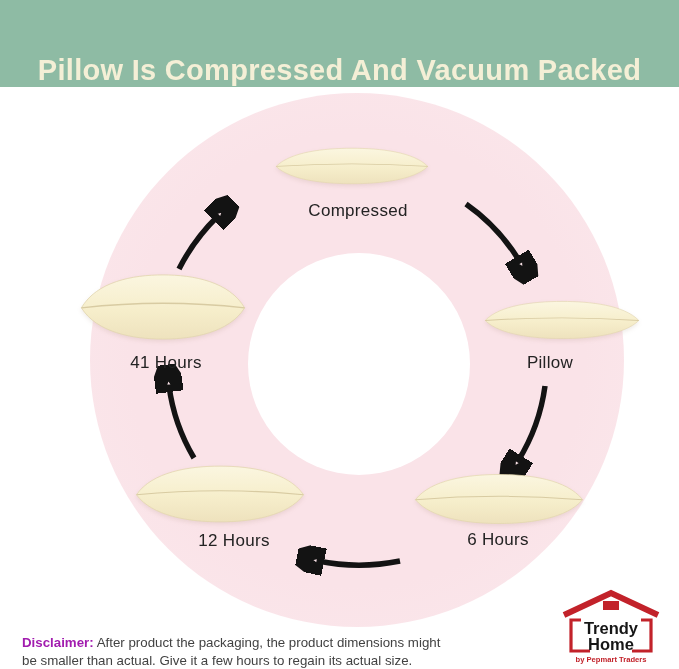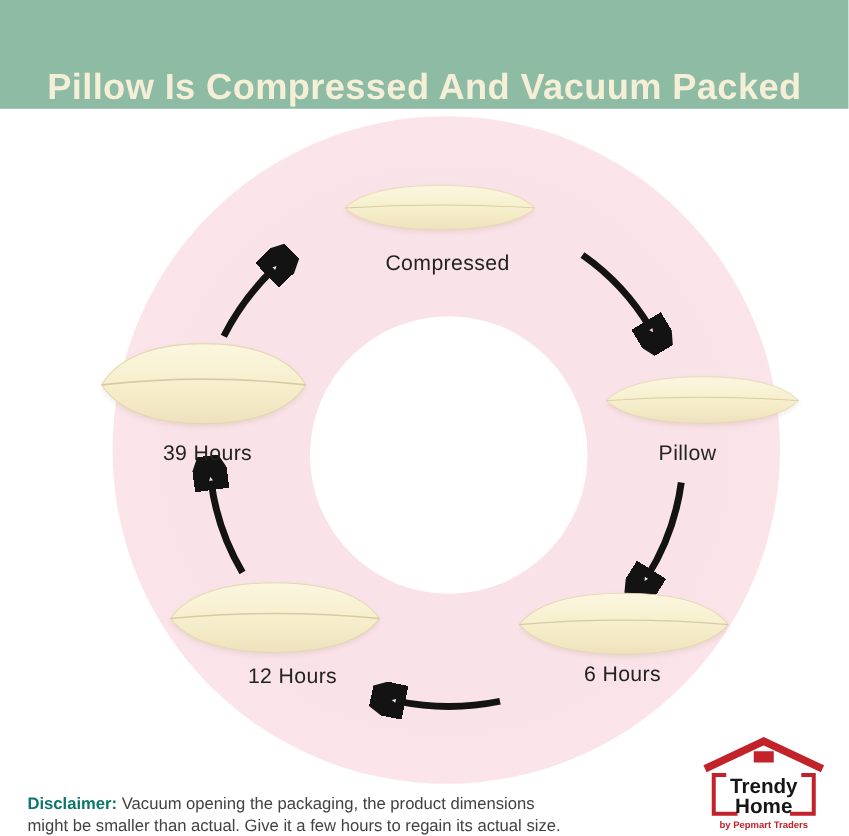--- a/index.html
+++ b/index.html
@@ -69,21 +69,21 @@
   .label-24h        { left: 149px; top: 353px; }
   
   .disclaimer {
     position: absolute;
     left: 22px; top: 634px;
     width: 432px;
     font-size: 13.3px;
     line-height: 1.32;
     color: #424242;
   }
-  .disclaimer b { color: #0f766e; font-weight: 700; }
+  .disclaimer b { color: #a21caf; font-weight: 700; }
   svg.logo { position: absolute; left: 559px; top: 587px; width: 104px; height: 79px; }
   svg.logo .logo-word { font-family: "Liberation Sans", sans-serif; font-weight: 700; font-size: 16.5px; fill: #161616; }
   svg.logo .logo-tag  { font-family: "Liberation Sans", sans-serif; font-weight: 700; font-size: 7.6px; fill: #C2222A; }
 </style>
 </head>
 <body>
 
 <div class="canvas">
 
   <svg width="0" height="0" style="position:absolute" aria-hidden="true">
@@ -134,24 +134,24 @@
         <use href="#pillow-shape"></use>
       </svg>
     <svg class="pillow pillow-24h" viewBox="0 0 200 90" preserveAspectRatio="none">
         <use href="#pillow-shape"></use>
       </svg>
 
     <div class="stage-label label-compressed">Compressed</div>
     <div class="stage-label label-started">Pillow</div>
     <div class="stage-label label-6h">6 Hours</div>
     <div class="stage-label label-12h">12 Hours</div>
-    <div class="stage-label label-24h">39 Hours</div>
+    <div class="stage-label label-24h">41 Hours</div>
   </div>
 
-  <p class="disclaimer"><b>Disclaimer:</b> <span>Vacuum opening the packaging, the product dimensions might be smaller than actual. Give it a few hours to regain its actual size.</span></p>
+  <p class="disclaimer"><b>Disclaimer:</b> <span>After product the packaging, the product dimensions might be smaller than actual. Give it a few hours to regain its actual size.</span></p>
 
   <svg class="logo" viewBox="0 0 104 79">
     <path d="M5,28 L52,6 L99,28" fill="none" stroke="#C2222A" stroke-width="6"></path>
     <rect x="44" y="14" width="16" height="9" fill="#C2222A"></rect>
     <path d="M22,33 L12,33 L12,64 L31,64" fill="none" stroke="#C2222A" stroke-width="3.2"></path>
     <path d="M82,33 L92,33 L92,64 L73,64" fill="none" stroke="#C2222A" stroke-width="3.2"></path>
     <text class="logo-word" x="52" y="47" text-anchor="middle">Trendy</text>
     <text class="logo-word" x="52" y="63" text-anchor="middle">Home</text>
     <text class="logo-tag" x="52" y="75" text-anchor="middle">by Pepmart Traders</text>
   </svg>

